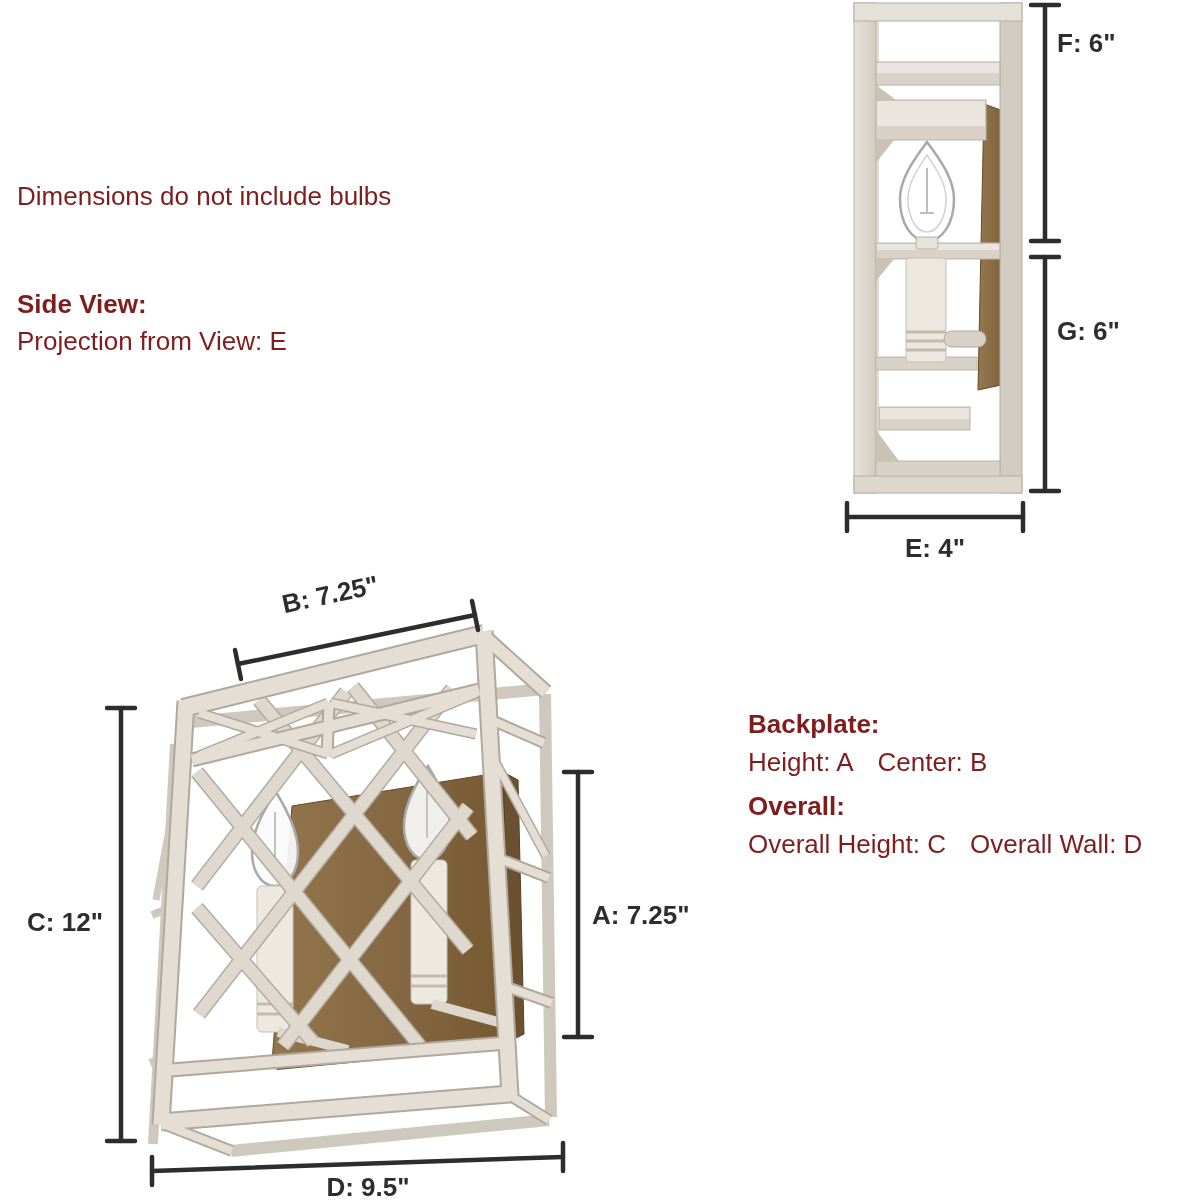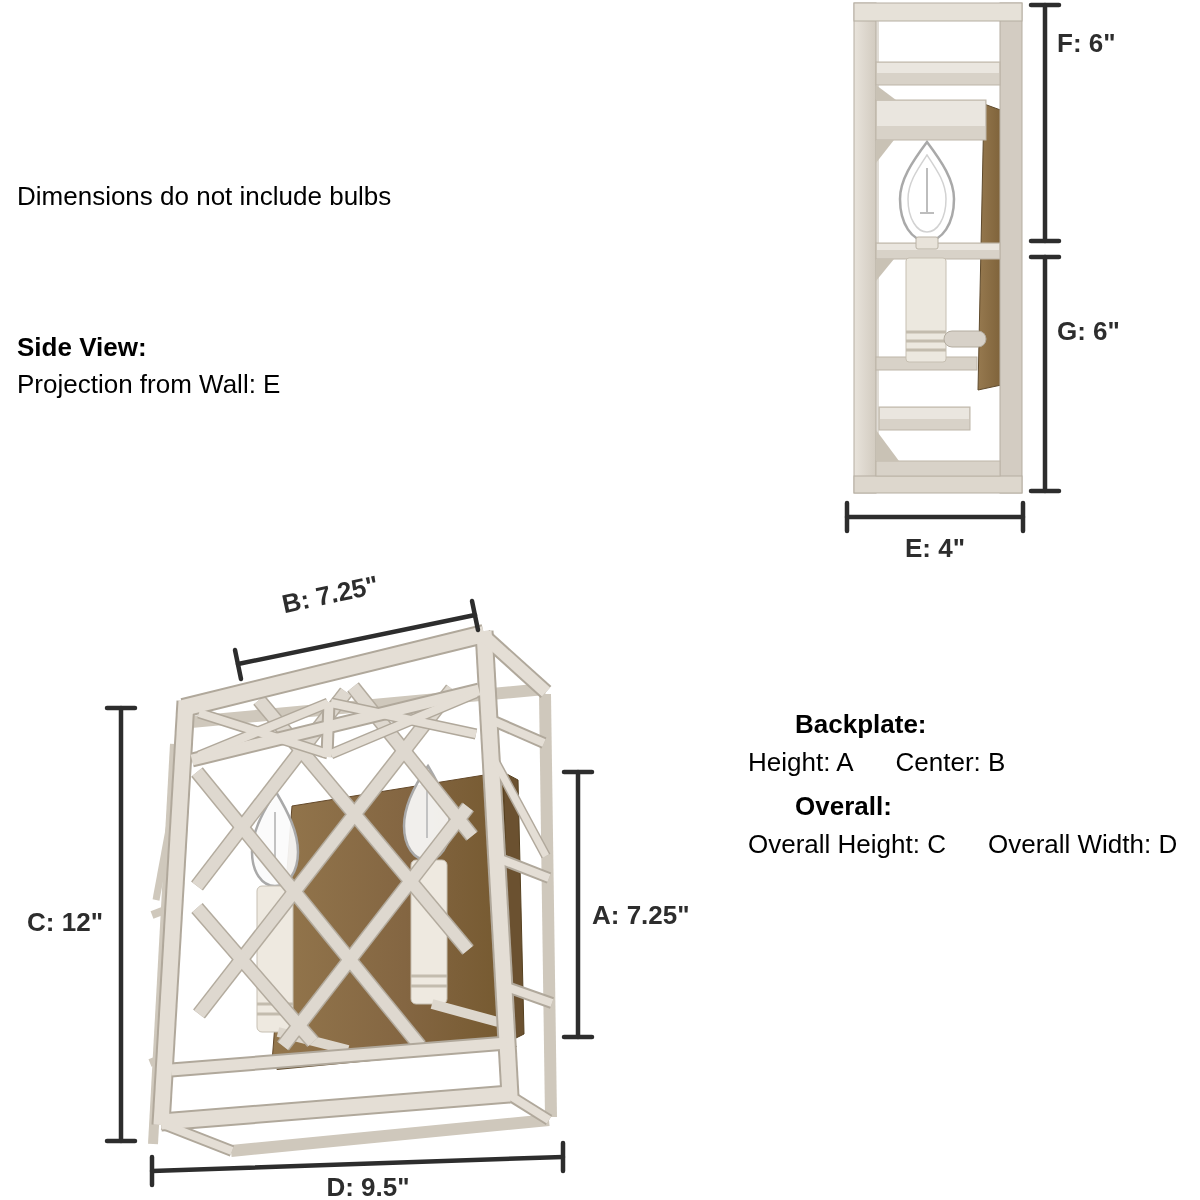--- a/index.html
+++ b/index.html
@@ -1,53 +1,53 @@
 <!DOCTYPE html>
 <html><head>
 <meta charset="utf-8">
 <style>
   html,body{margin:0;padding:0;background:#ffffff;}
   .canvas{
     position:relative;width:1200px;height:1200px;background:#ffffff;overflow:hidden;
     font-family:"Liberation Sans", sans-serif;color:#333333;
   }
   .scene{position:absolute;left:0;top:0;width:1200px;height:1200px;}
-  .textblock{position:absolute;font-size:26px;line-height:37px;color:#000000;}
+  .textblock{position:absolute;font-size:26px;line-height:37px;color:#7f1d1d;}
   .note{left:17px;top:178px;}
   .sideview-legend{left:17px;top:286px;}
-  .sideview-legend .title{font-weight:700;margin-top:43px;}
+  .sideview-legend .title{font-weight:700;}
   .right-legend{left:748px;top:706px;}
   .right-legend .title{font-weight:700;}
-  .legend-row{display:flex;gap:42px;margin-bottom:7px;}
-  .right-legend .title{margin-bottom:1px;margin-left:47px;}
+  .legend-row{display:flex;gap:24px;margin-bottom:7px;}
+  .right-legend .title{margin-bottom:1px;}
   .dim-label{font-size:26px;font-weight:700;fill:#2d2d2d;}
   .dim{stroke:#2d2d2d;stroke-width:4.5;stroke-linecap:round;}
 </style>
 </head>
 <body>
 
 <div class="canvas">
 
   <div class="textblock note">Dimensions do not include bulbs</div>
 
   <div class="textblock sideview-legend">
     <div class="title">Side View:</div>
-    <div>Projection from Wall: E</div>
+    <div>Projection from View: E</div>
   </div>
 
   <div class="textblock right-legend">
     <div class="title">Backplate:</div>
     <div class="legend-row">
       <span>Height: A</span>
       <span>Center: B</span>
     </div>
     <div class="title">Overall:</div>
     <div class="legend-row">
       <span>Overall Height: C</span>
-      <span>Overall Width: D</span>
+      <span>Overall Wall: D</span>
     </div>
   </div>
 
   <svg class="scene" viewBox="0 0 1200 1200">
     <defs>
       <linearGradient id="gradWoodV" x1="0" y1="0" x2="1" y2="0">
         <stop offset="0" stop-color="#e8e3db"></stop>
           <stop offset="1" stop-color="#d2cbc0"></stop>
       </linearGradient>
       <linearGradient id="gradBrown" x1="0" y1="0" x2="1" y2="0">

